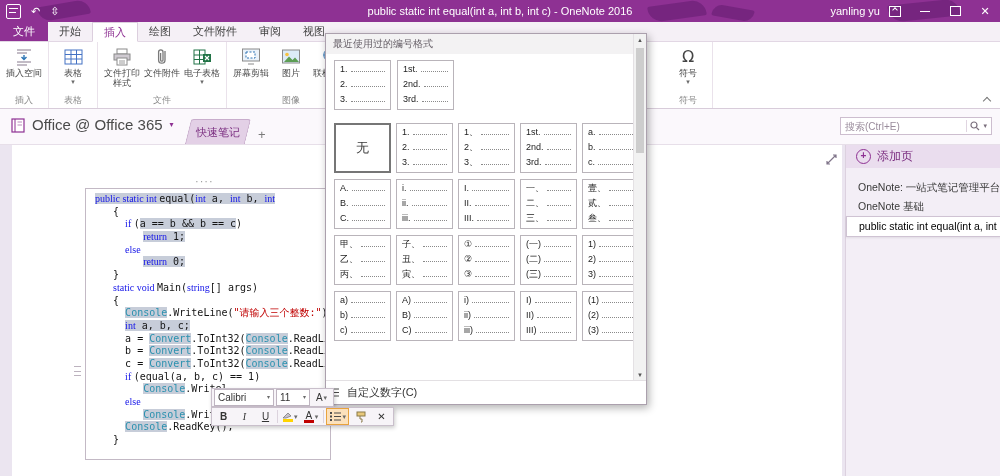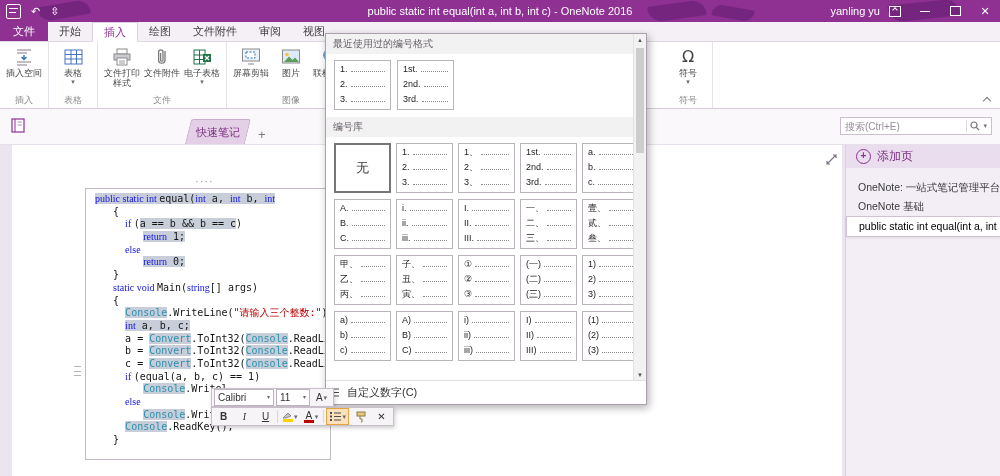--- a/index.html
+++ b/index.html
@@ -295,20 +295,24 @@
 
   <div class="navbar">
     <span class="nbicon">
       <svg width="17" height="17" viewBox="0 0 17 17">
           <rect x="2" y="2" width="12" height="13" fill="#fff" stroke="#8E3193" stroke-width="1.2"></rect>
           <line x1="5" y1="2" x2="5" y2="15" stroke="#8E3193"></line>
           <line x1="7.5" y1="5" x2="12" y2="5" stroke="#B98ABB"></line>
           <line x1="7.5" y1="8" x2="12" y2="8" stroke="#B98ABB"></line>
         </svg>
     </span>
+    <div class="nbtitle">
+      <span>Office @ Office 365</span>
+      <span class="caret">▾</span>
+    </div>
     <div class="sectab">
       <span>快速笔记</span>
     </div>
     <span class="plustab">+</span>
     <div class="search">
       <input type="text" placeholder="搜索(Ctrl+E)" style="">
       <span class="sdivider"></span>
       <span class="mag">
         <svg width="10" height="10" viewBox="0 0 10 10">
             <circle cx="4" cy="4" r="3" fill="none" stroke="#7A6E7C" stroke-width="1.2"></circle>
@@ -373,21 +377,20 @@
             <div class="num-line">
               <span class="lab">2nd.</span>
               <span class="dotline"></span>
             </div>
             <div class="num-line">
               <span class="lab">3rd.</span>
               <span class="dotline"></span>
             </div>
           </div>
         </div>
-      <div class="phead">编号库</div>
       <div class="numgrid" id="numGrid">
           <div class="num-cell none sel">无</div>
           <div class="num-cell">
             <div class="num-line">
               <span class="lab">1.</span>
               <span class="dotline"></span>
             </div>
             <div class="num-line">
               <span class="lab">2.</span>
               <span class="dotline"></span>

